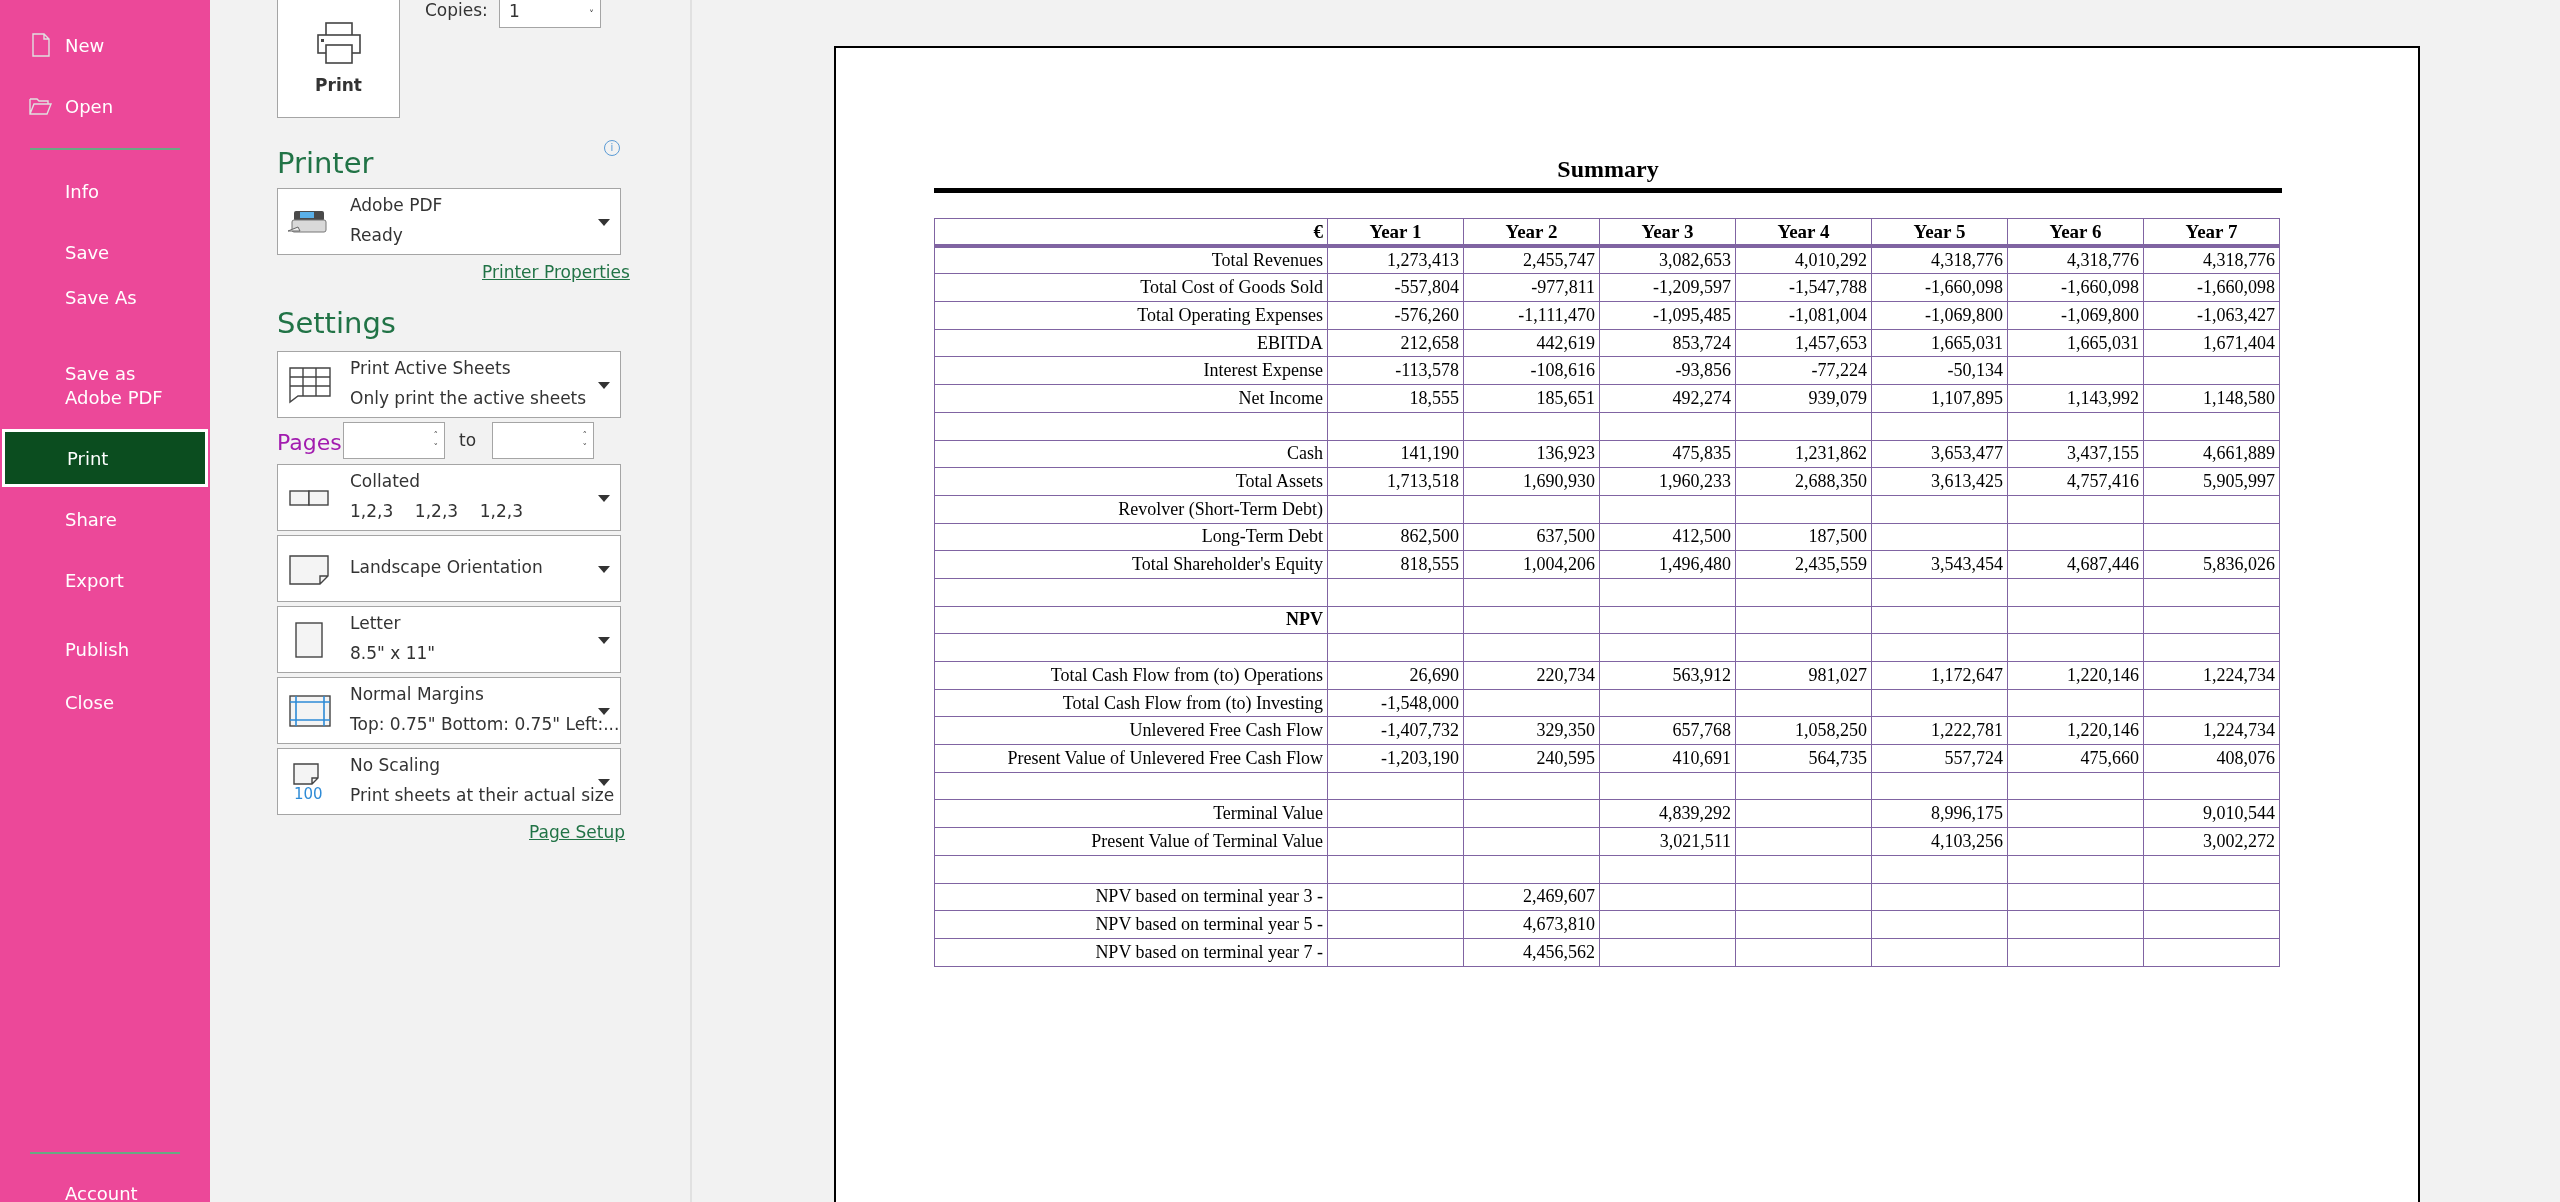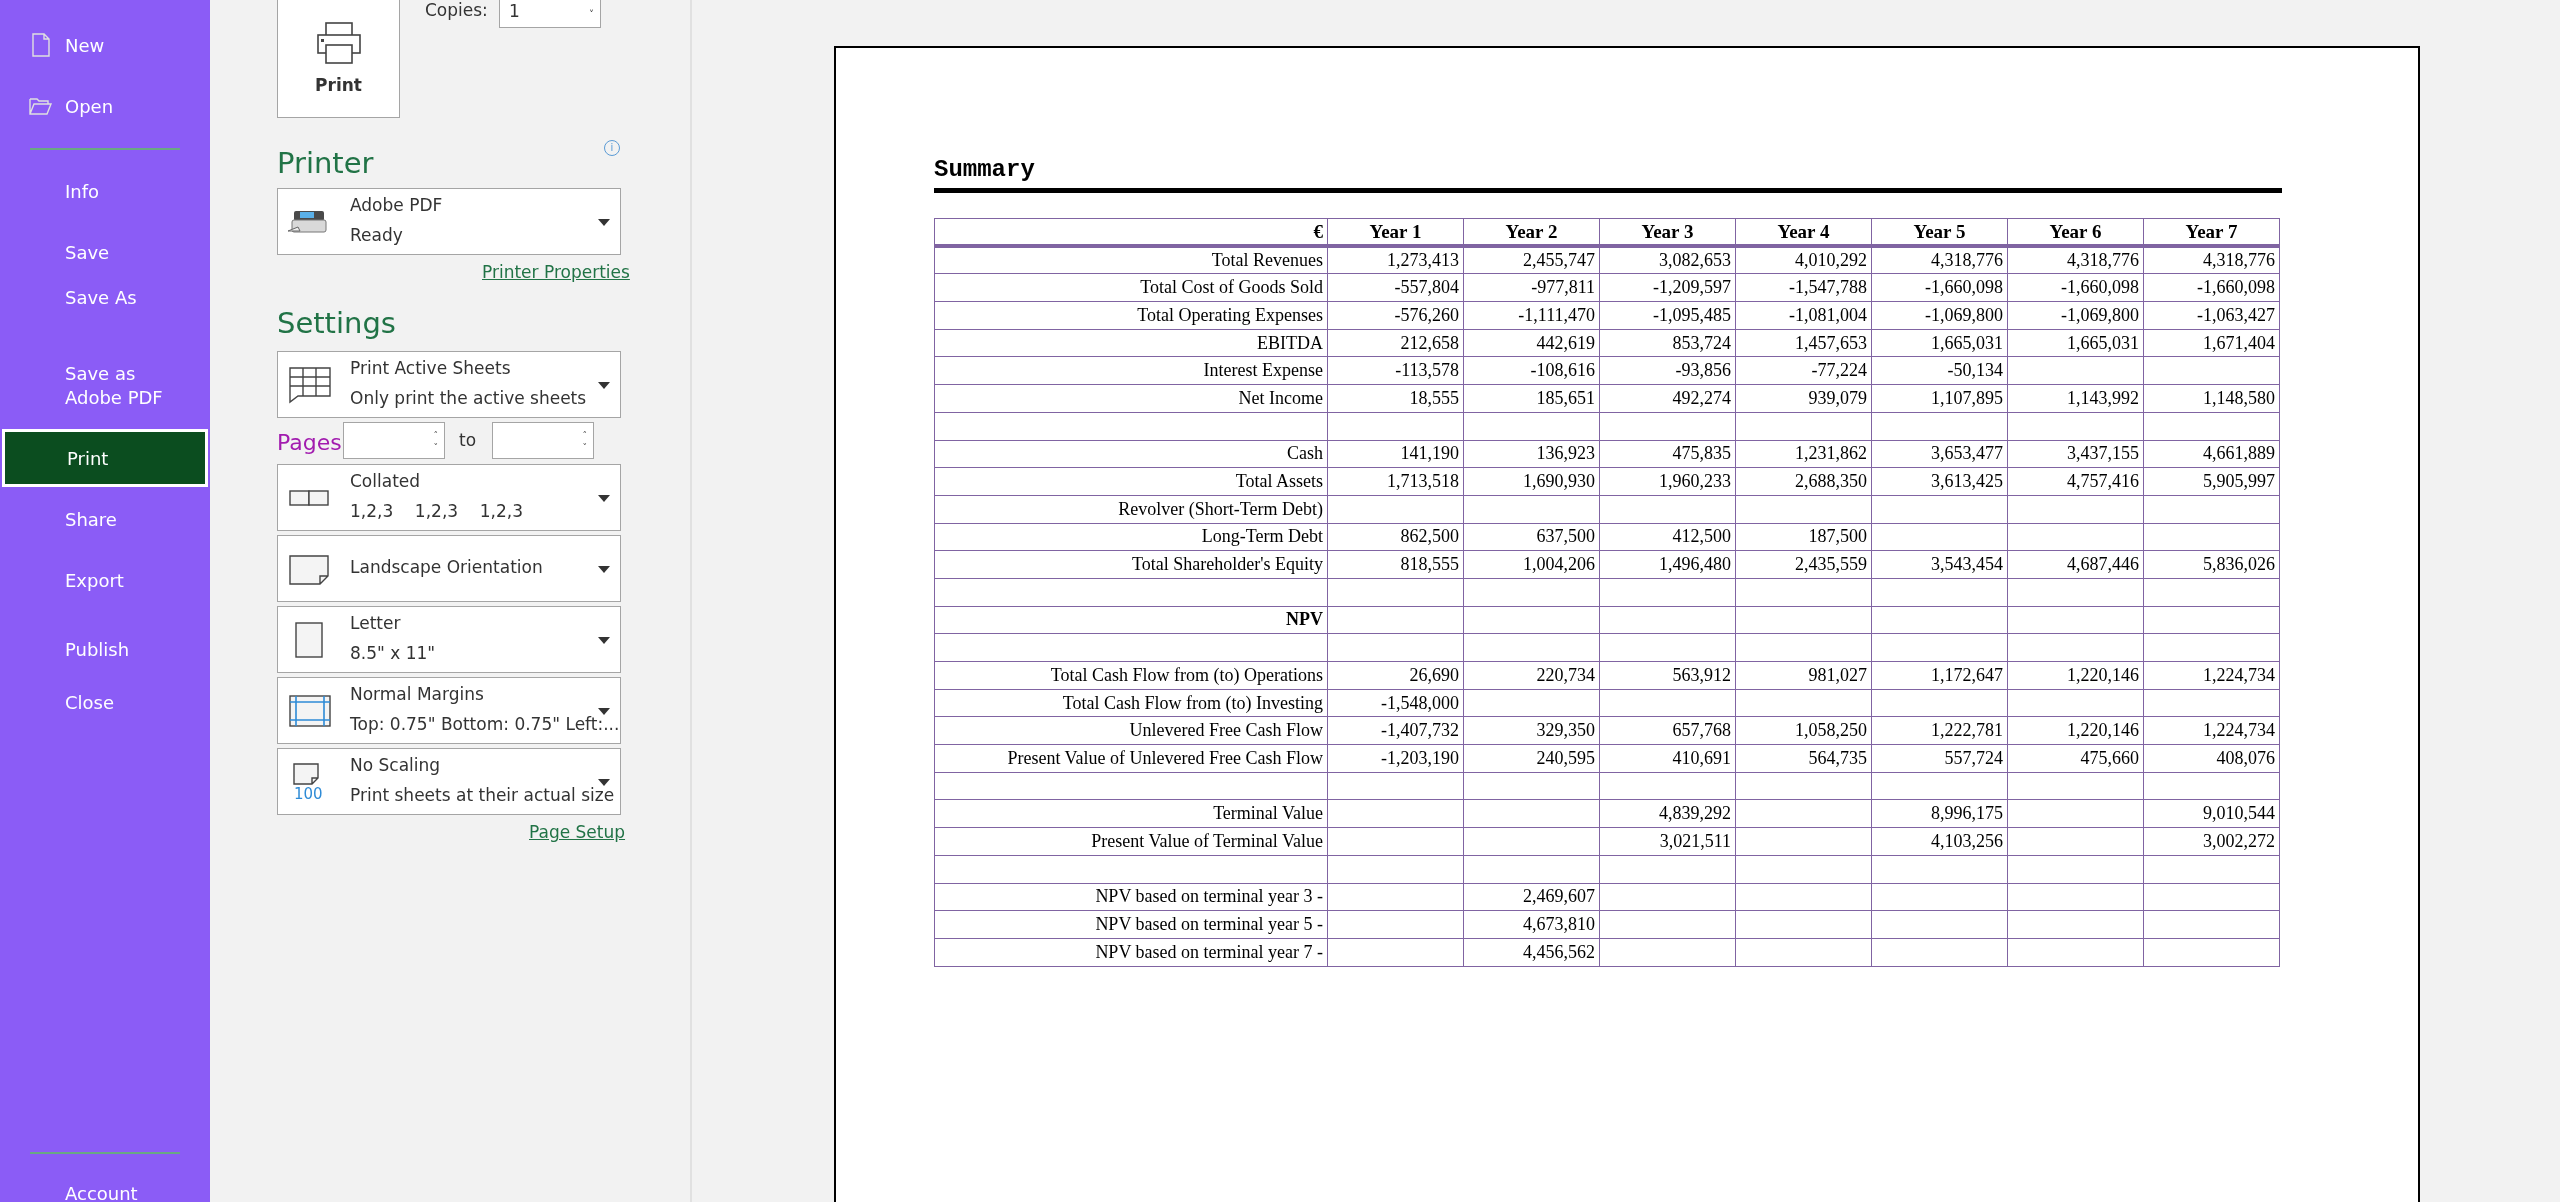--- a/index.html
+++ b/index.html
@@ -1,19 +1,19 @@
 <!DOCTYPE html>
 <html><head>
 <meta charset="utf-8">
 <style>
   * { box-sizing: border-box; margin: 0; padding: 0; }
   html, body { width: 2560px; height: 1202px; overflow: hidden; background: #f2f2f2; font-family: "DejaVu Sans", sans-serif; }
 
   
-  .sidebar { position: absolute; left: 0; top: 0; width: 210px; height: 1202px; background: #8b5cf6; color: #fff; }
+  .sidebar { position: absolute; left: 0; top: 0; width: 210px; height: 1202px; background: #ec4899; color: #fff; }
   .nav-item { position: absolute; left: 0; width: 210px; height: 50px; display: flex; align-items: center; font-size: 18px; color: #fff; cursor: pointer; }
   .nav-item .lbl { position: absolute; left: 65px; }
   .nav-item .ico { position: absolute; left: 28px; width: 26px; height: 26px; }
   .nav-item.multi .lbl { line-height: 24px; }
   .nav-item.active { background: #0b4d1f; border: 3px solid #ffffff; left: 2px; width: 206px; }
   .nav-item.active .lbl { left: 62px; }
   .nav-divider { position: absolute; left: 30px; width: 150px; height: 2px; background: #6aa883; }
 
   
   .settings { position: absolute; left: 210px; top: 0; width: 480px; height: 1202px; background: #f2f2f2; }
@@ -32,21 +32,21 @@
   .dropdown .caret { position: absolute; right: 10px; top: 50%; margin-top: -3px; width: 0; height: 0; border-left: 6px solid transparent; border-right: 6px solid transparent; border-top: 7px solid #333; }
   .link { position: absolute; font-size: 17px; color: #217346; text-decoration: underline; cursor: pointer; }
   .pages-label { position: absolute; left: 277px; top: 430px; font-size: 22px; color: #a21caf; }
   .pages-input { position: absolute; top: 422px; width: 102px; height: 37px; background: #fff; border: 1px solid #a5a5a5; }
   .pages-input .spin { top: 6px; font-size: 9px; line-height: 12px; }
   .to-label { position: absolute; left: 459px; top: 430px; font-size: 17px; color: #333; }
 
   
   .preview { position: absolute; left: 692px; top: 0; width: 1868px; height: 1202px; background: #f2f2f2; }
   .page { position: absolute; left: 834px; top: 46px; width: 1586px; height: 1160px; background: #fff; border: 2px solid #000; border-bottom: none; }
-  .sheet-title { position: absolute; left: 934px; top: 156px; width: 1348px; text-align: left; font-family: Liberation Mono, monospace; font-weight: bold; font-size: 24px; color: #000; }
+  .sheet-title { position: absolute; left: 934px; top: 156px; width: 1348px; text-align: center; font-family: Liberation Serif, serif; font-weight: bold; font-size: 24px; color: #000; }
   .title-rule { position: absolute; left: 934px; top: 188px; width: 1348px; height: 5px; background: #000; }
   table.sum { position: absolute; left: 934px; top: 218px; border-collapse: collapse; font-family: "Liberation Serif", "DejaVu Serif", serif; font-size: 18px; color: #000; }
   table.sum td, table.sum th { border: 1.5px solid #8064a2; height: 27.7px; padding: 0 4px; white-space: nowrap; }
   table.sum th { font-weight: bold; text-align: center; font-size: 19px; }
   table.sum th.cur { text-align: right; }
   table.sum thead tr { border-bottom: 4px solid #8064a2; }
   table.sum thead th { border-bottom: 4px solid #8064a2; }
   table.sum td.lab { text-align: right; width: 393px; }
   table.sum td.num { text-align: right; width: 136px; }
   table.sum td.bold { font-weight: bold; padding-left: 24px; }

